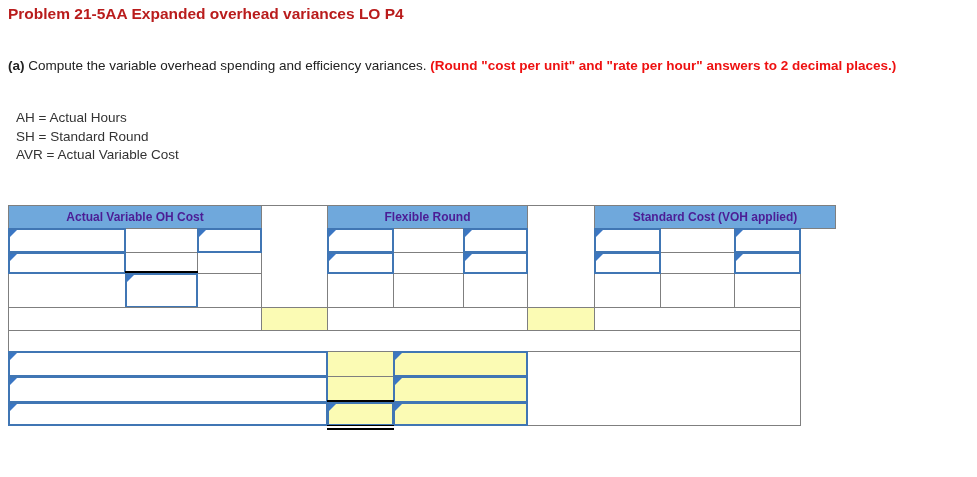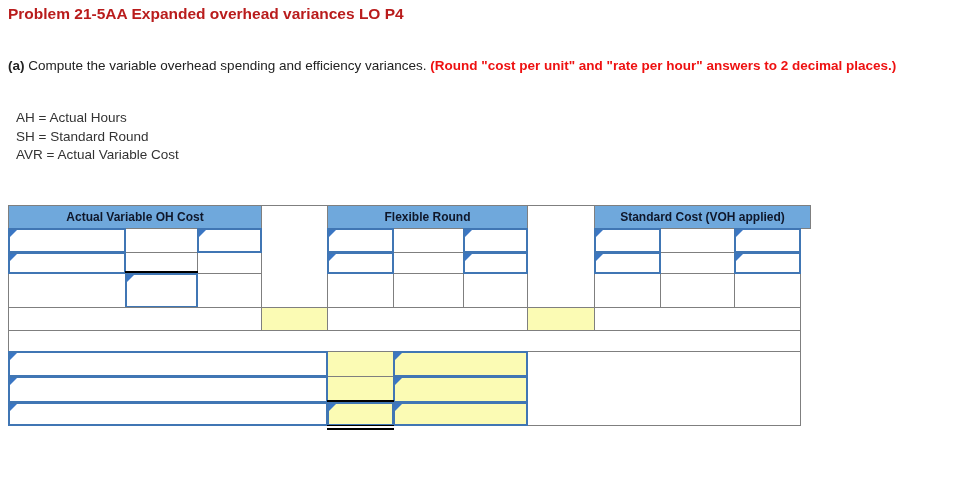--- a/index.html
+++ b/index.html
@@ -11,21 +11,21 @@
 
   .instruction { position:absolute; left:8px; top:56px; width:948px; font-size:13.5px; line-height:19px; color:#222; }
   .instruction .lbl { font-weight:bold; color:#222; }
   .instruction .warn { font-weight:bold; color:#ee1111; }
 
   .legend { position:absolute; left:8px; top:109px; font-size:13.5px; line-height:18.5px; color:#333;margin-left:8px; }
 
   
   .cell { position:absolute; background:#ffffff; border:1px solid #7f7f7f; }
   .hdr  { position:absolute; background:#6fa8dc; border:1px solid #7f7f7f; display:flex; align-items:center; justify-content:center;
-          font-size:12px; font-weight:bold; color:#0f172a; }
+          font-size:12px; font-weight:bold; color:#4c1d95; }
   .yellow { background:#fbfbb4; }
   .inp  { position:absolute; background:#ffffff; border:2px solid #4076b4; }
   .inp.yellow { background:#fbfbb4; }
   .mk { position:absolute; top:0; left:0; width:0; height:0;
         border-top:7px solid #3a76c4; border-right:7px solid transparent; }
   .rule { position:absolute; background:#000; }
   .dblrule { position:absolute; background:#ffffff; border-top:1px solid #000; border-bottom:2px solid #000; }
 </style>
 </head>
 <body>
@@ -39,21 +39,21 @@
   <div class="legend">
     <div>AH = Actual Hours</div>
     <div>SH = Standard Round</div>
     <div>AVR = Actual Variable Cost</div>
   </div>
 
   <div class="hdr" style="left:8px;top:205px;width:254px;height:24px;">Actual Variable OH Cost</div>
   <div class="cell" style="left:261px;top:205px;width:67px;height:103px;"></div>
   <div class="hdr" style="left:327px;top:205px;width:201px;height:24px;">Flexible Round</div>
   <div class="cell" style="left:527px;top:205px;width:68px;height:103px;"></div>
-  <div class="hdr" style="left:594px;top:205px;width:217px;height:24px;">Standard Cost (VOH applied)</div>
+  <div class="hdr" style="left:594px;top:205px;width:242px;height:24px;">Standard Cost (VOH applied)</div>
 
   <div class="cell" style="left:125px;top:228px;width:73px;height:25px;"></div>
   <div class="cell" style="left:125px;top:252px;width:73px;height:22px;"></div>
   <div class="cell" style="left:197px;top:252px;width:65px;height:22px;"></div>
   <div class="cell" style="left:8px;top:273px;width:118px;height:35px;"></div>
   <div class="cell" style="left:197px;top:273px;width:65px;height:35px;"></div>
 
   <div class="inp" style="left:8px;top:228px;width:118px;height:25px;">
       <i class="mk"></i>
     </div>

